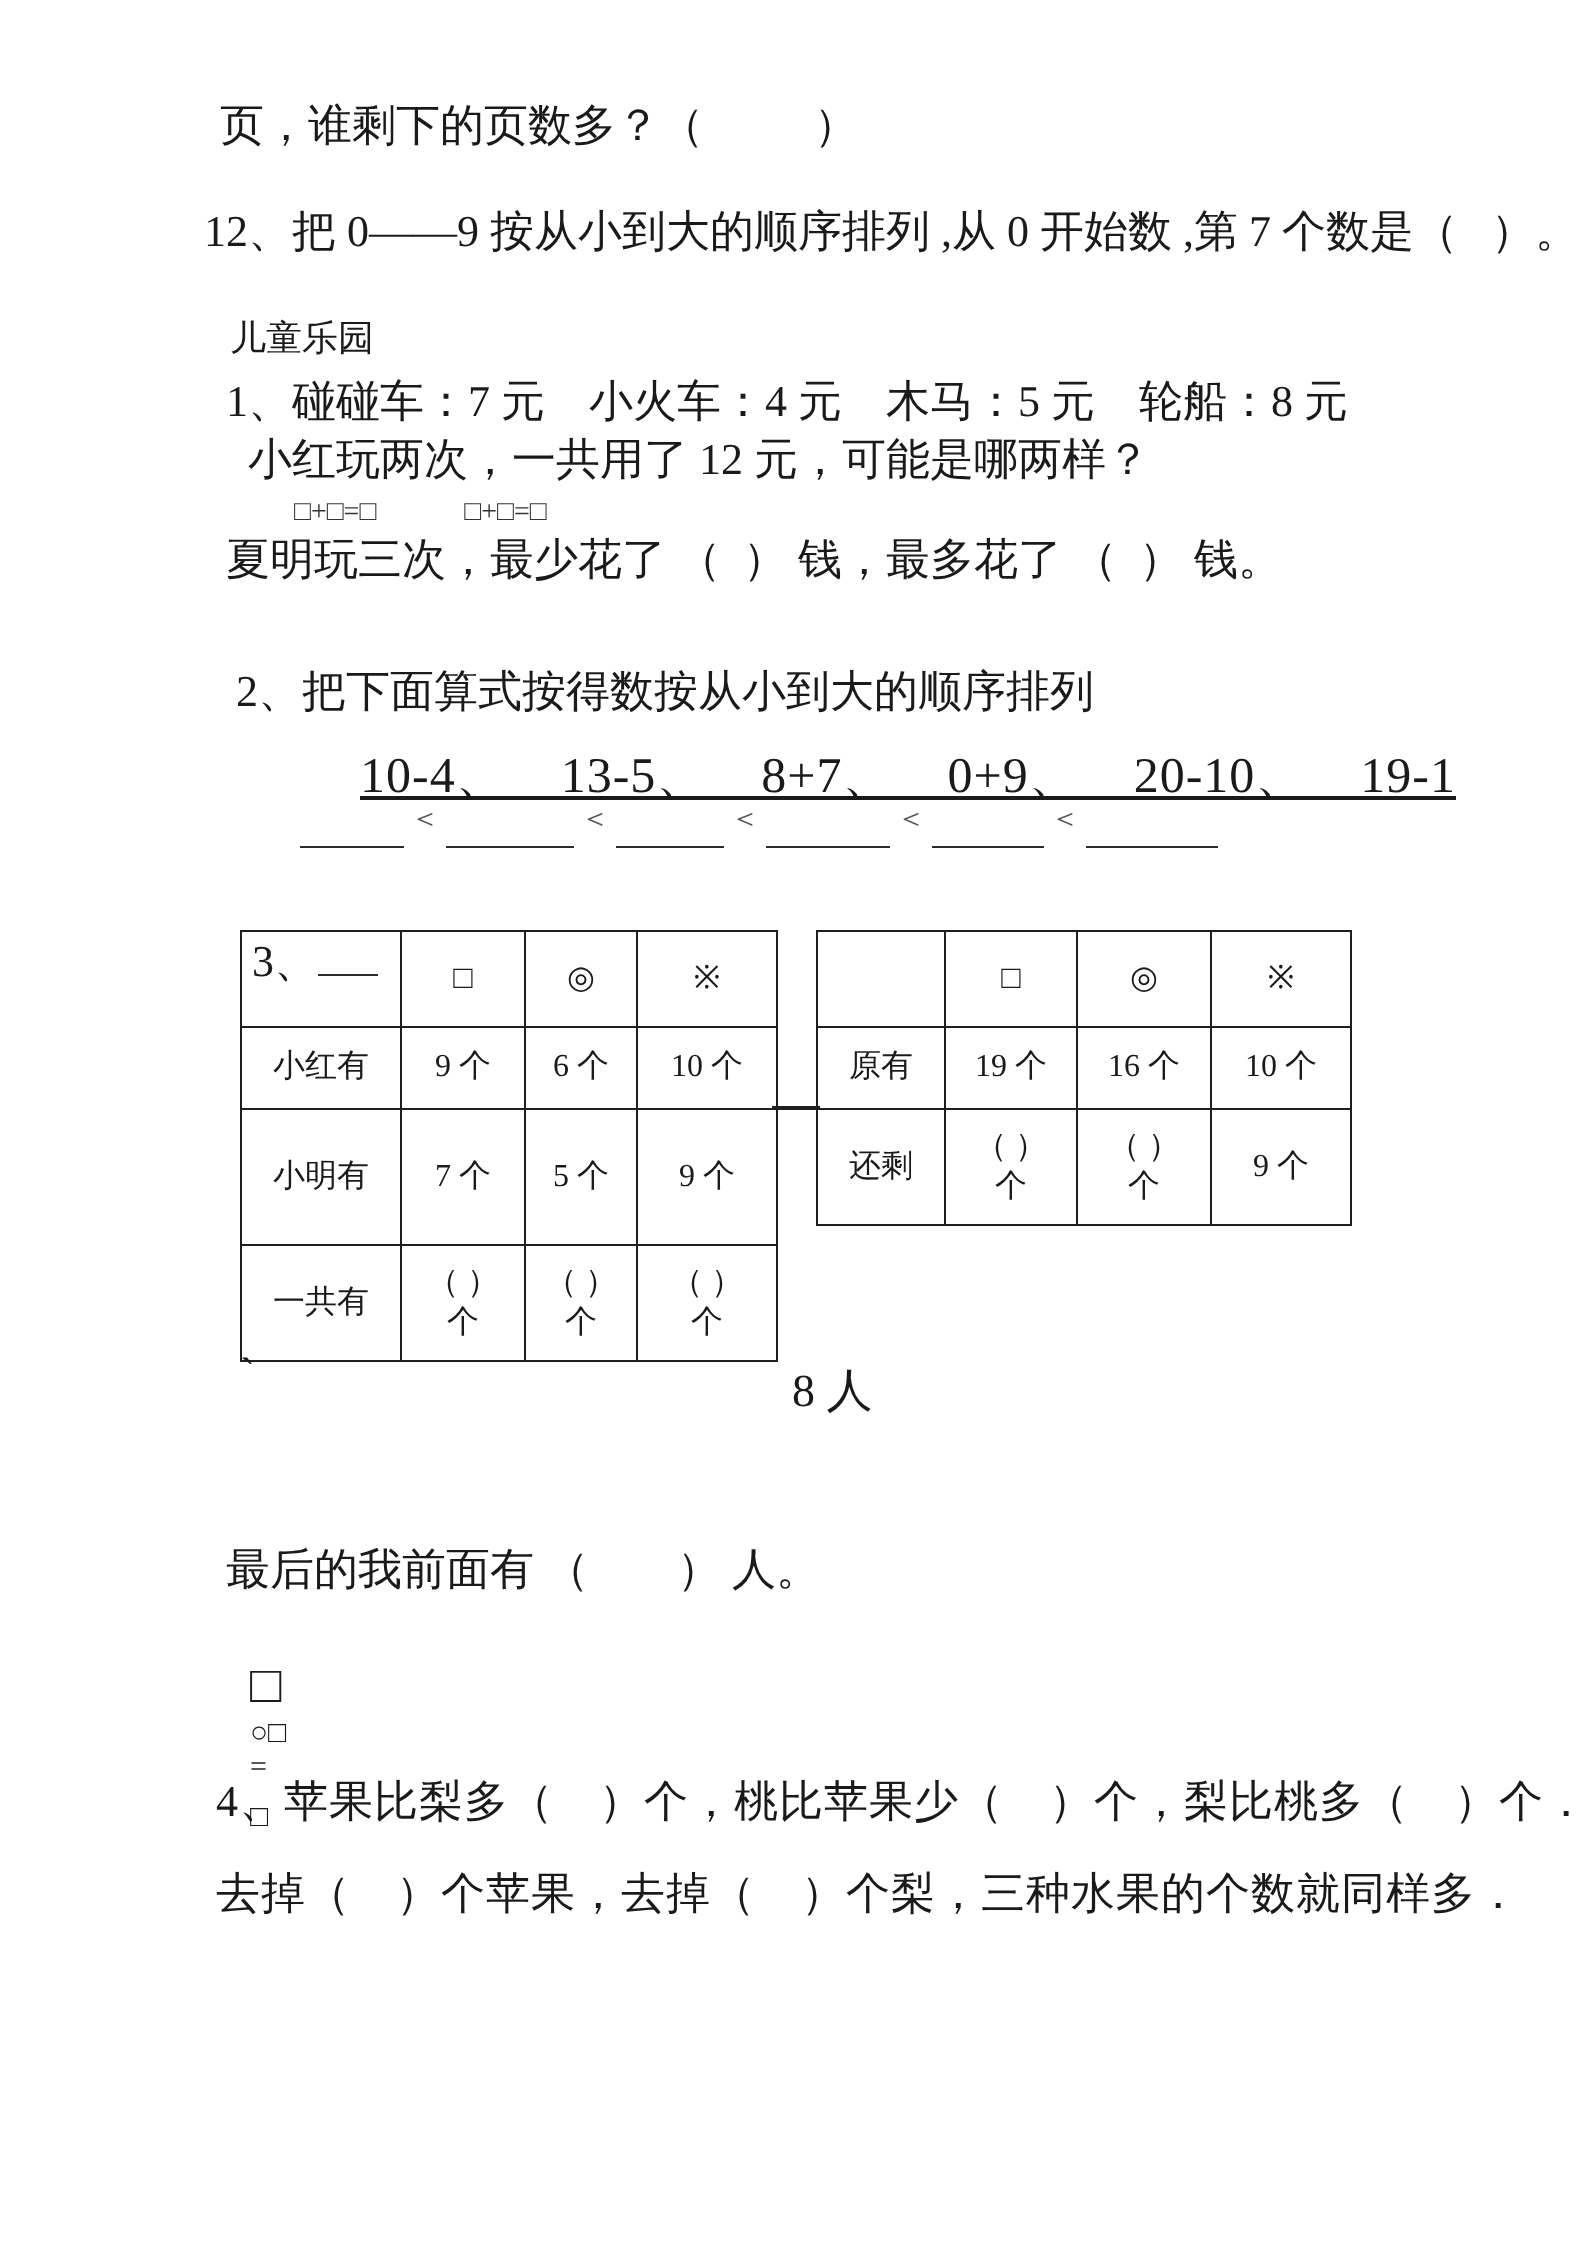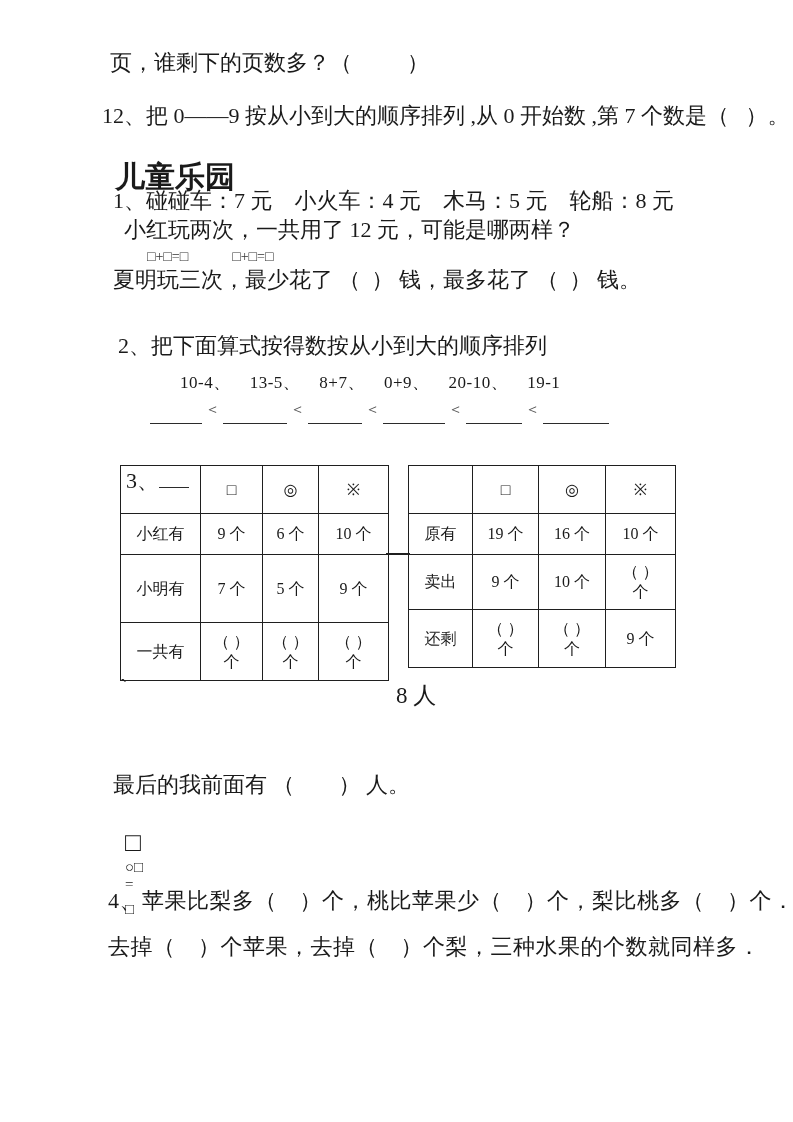--- a/index.html
+++ b/index.html
@@ -4,22 +4,22 @@
 <style>
   html,body { margin:0; padding:0; }
   body {
     width:793px; height:1122px; background:#ffffff; position:relative;
     font-family:"Liberation Serif","DejaVu Serif",serif;
     color:#1a1a1a; overflow:hidden;
   }
   .abs { position:absolute; white-space:pre; }
   .line { font-size:22px; line-height:1.2; }
   .small-eq { font-size:14px; color:#333; }
-  .section-title { font-size:30px; font-weight:bold; }
-  .exprs { font-size:17px; letter-spacing:0.5px; }
+  .section-title { font-size:18px; font-weight:normal; }
+  .exprs { font-size:25px; letter-spacing:0.5px;text-decoration:underline; }
   .blanks { display:flex; align-items:flex-end; }
   .bl { display:inline-block; height:21px; border-bottom:1.6px solid #2b2b2b; }
   .lt-mark { font-size:15px; color:#555; padding:0 3px; transform:translateY(-5px); }
   .q3-underline { display:inline-block; width:30px; border-bottom:1.6px solid #2b2b2b; height:20px; }
   table.wtable { border-collapse:collapse; table-layout:fixed; position:absolute; }
   table.wtable td {
     border:1.5px solid #1f1f1f; text-align:center; vertical-align:middle;
     font-size:16px; white-space:pre-line; line-height:1.25; padding:0;
   }
   td.rowlabel { font-size:17px; }
@@ -121,27 +121,20 @@
     <td class="sym">□</td>
     <td class="sym sym-circle">◎</td>
     <td class="sym">※</td>
   </tr>
   <tr style="height:41px">
     <td class="rowlabel">原有</td>
     <td>19 个</td>
     <td>16 个</td>
     <td>10 个</td>
   </tr>
-  <tr style="height:55px">
-    <td class="rowlabel">卖出</td>
-    <td>9 个</td>
-    <td>10 个</td>
-    <td>（  ）
-个</td>
-  </tr>
   <tr style="height:58px">
     <td class="rowlabel">还剩</td>
     <td>（  ）
 个</td>
     <td>（  ）
 个</td>
     <td>9 个</td>
   </tr>
 </tbody>
   </table>

